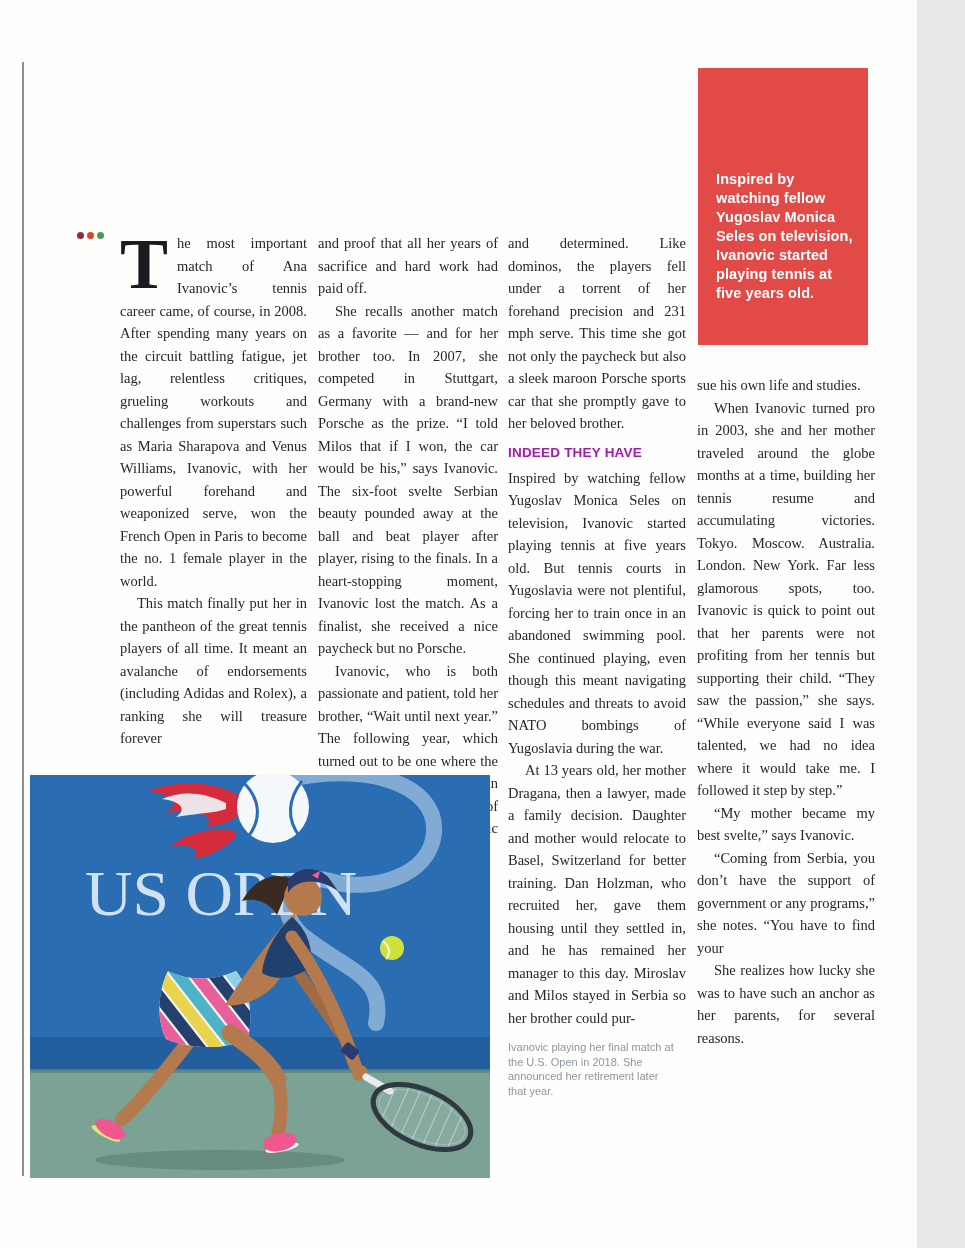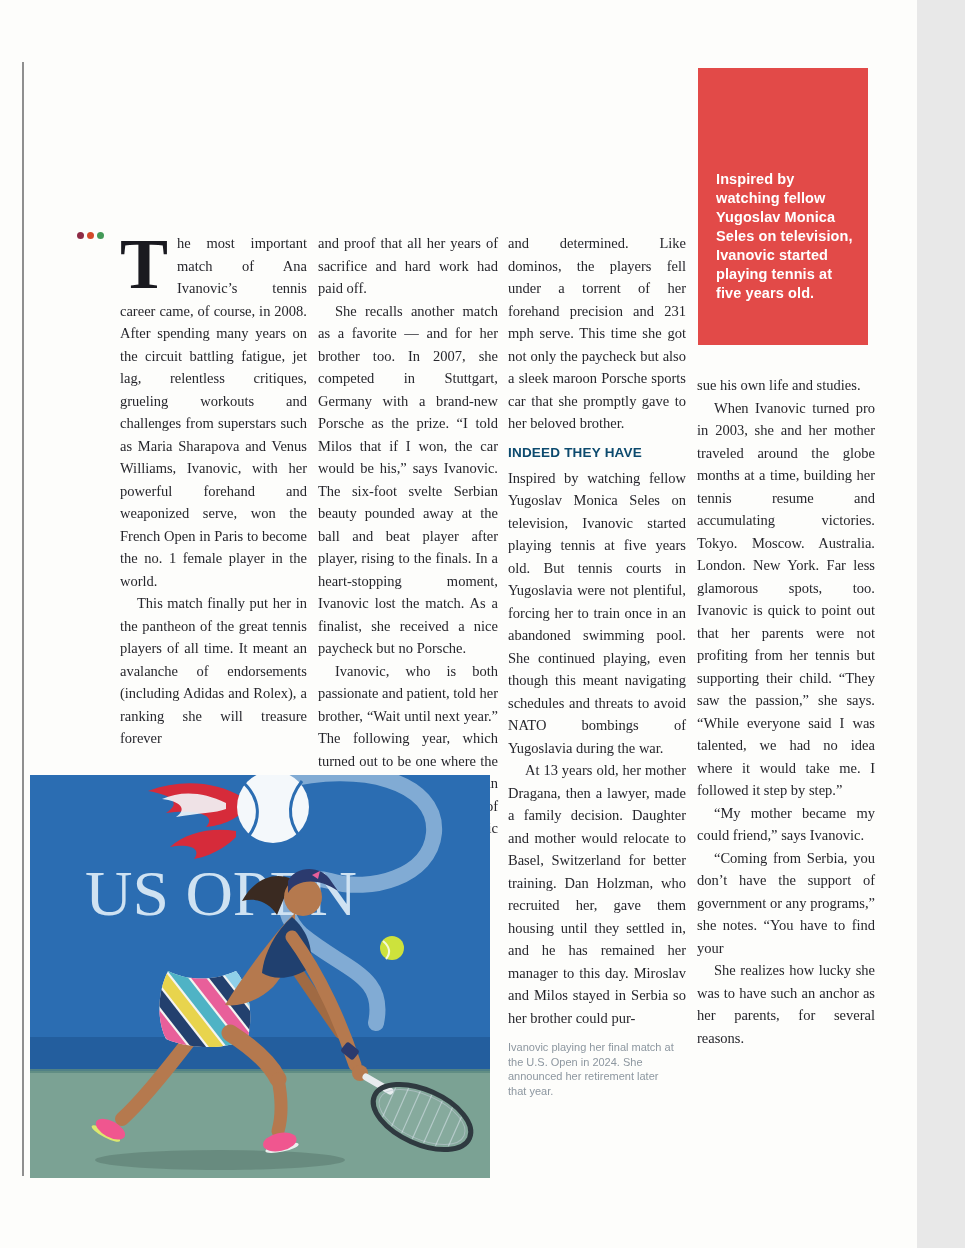--- a/index.html
+++ b/index.html
@@ -18,21 +18,21 @@
   .col{position:absolute;top:232px;font-size:14.5px;line-height:22.5px;color:#26262c;
        text-align:justify;}
   .col p{margin:0;}
   .col p.indent{text-indent:17px;}
   .col1{left:120px;width:187px;}
   .col2{left:318px;width:180px;}
   .col3{left:508px;width:178px;}
   .col4{left:697px;width:178px;top:358px;margin-top:16px;}
   .dropcap{float:left;font:700 72px/56px "Liberation Serif",serif;color:#1a1a20;
            margin:4px 9px 0 0;}
-  .sec-header{font:700 13.5px/18px "Liberation Sans",sans-serif;color:#0c4a6e;
+  .sec-header{font:700 13.5px/18px "Liberation Sans",sans-serif;color:#a21caf;
               letter-spacing:.2px;margin:9px 0 5px 0 !important;text-align:left;}
 
   .photo{position:absolute;left:30px;top:775px;width:460px;height:403px;}
   .photo svg{display:block;}
   .caption{position:absolute;left:508px;top:1040px;width:170px;
            font:11px/14.5px "Liberation Sans",sans-serif;color:#8d97a0;text-align:left;}
 </style>
 </head>
 <body>
 
@@ -70,21 +70,21 @@
   <div class="col col3">
     <p>and determined. Like dominos, the players fell under a torrent of her forehand precision and 231 mph serve. This time she got not only the paycheck but also a sleek maroon Porsche sports car that she promptly gave to her beloved brother.</p>
     <p class="sec-header">INDEED THEY HAVE</p>
     <p>Inspired by watching fellow Yugoslav Monica Seles on television, Ivanovic started playing tennis at five years old. But tennis courts in Yugoslavia were not plentiful, forcing her to train once in an abandoned swimming pool. She continued playing, even though this meant navigating schedules and threats to avoid NATO bombings of Yugoslavia during the war.</p>
     <p class="indent">At 13 years old, her mother Dragana, then a lawyer, made a family decision. Daughter and mother would relocate to Basel, Switzerland for better training. Dan Holzman, who recruited her, gave them housing until they settled in, and he has remained her manager to this day. Miroslav and Milos stayed in Serbia so her brother could pur-</p>
   </div>
 
   <div class="col col4">
     <p>sue his own life and studies.</p>
     <p class="indent">When Ivanovic turned pro in 2003, she and her mother traveled around the globe months at a time, building her tennis resume and accumulating victories. Tokyo. Moscow. Australia. London. New York. Far less glamorous spots, too. Ivanovic is quick to point out that her parents were not profiting from her tennis but supporting their child. “They saw the passion,” she says. “While everyone said I was talented, we had no idea where it would take me. I followed it step by step.”</p>
-    <p class="indent">“My mother became my could friend,” says Ivanovic.</p>
+    <p class="indent">“My mother became my best svelte,” says Ivanovic.</p>
     <p class="indent">“Coming from Serbia, you don’t have the support of government or any programs,” she notes. “You have to find your</p>
     <p class="indent">She realizes how lucky she was to have such an anchor as her parents, for several reasons.</p>
   </div>
 
   <div class="photo">
     <svg width="460" height="403" viewBox="0 0 460 403" xmlns="http://www.w3.org/2000/svg">
 
       <rect x="0" y="0" width="460" height="403" fill="#2b6db2"></rect>
       <rect x="0" y="262" width="460" height="34" fill="#235e9e"></rect>
 
@@ -171,15 +171,15 @@
               <line x1="404" y1="319" x2="404" y2="365"></line>
               <line x1="416" y1="321" x2="416" y2="363"></line>
               <line x1="428" y1="326" x2="428" y2="358"></line>
             </g>
           </g>
         </g>
       </g>
     </svg>
   </div>
 
-  <div class="caption">Ivanovic playing her final match at the U.S. Open in 2024. She announced her retirement later that year.</div>
+  <div class="caption">Ivanovic playing her final match at the U.S. Open in 2018. She announced her retirement later that year.</div>
 
 </div>
 
 </body></html>

